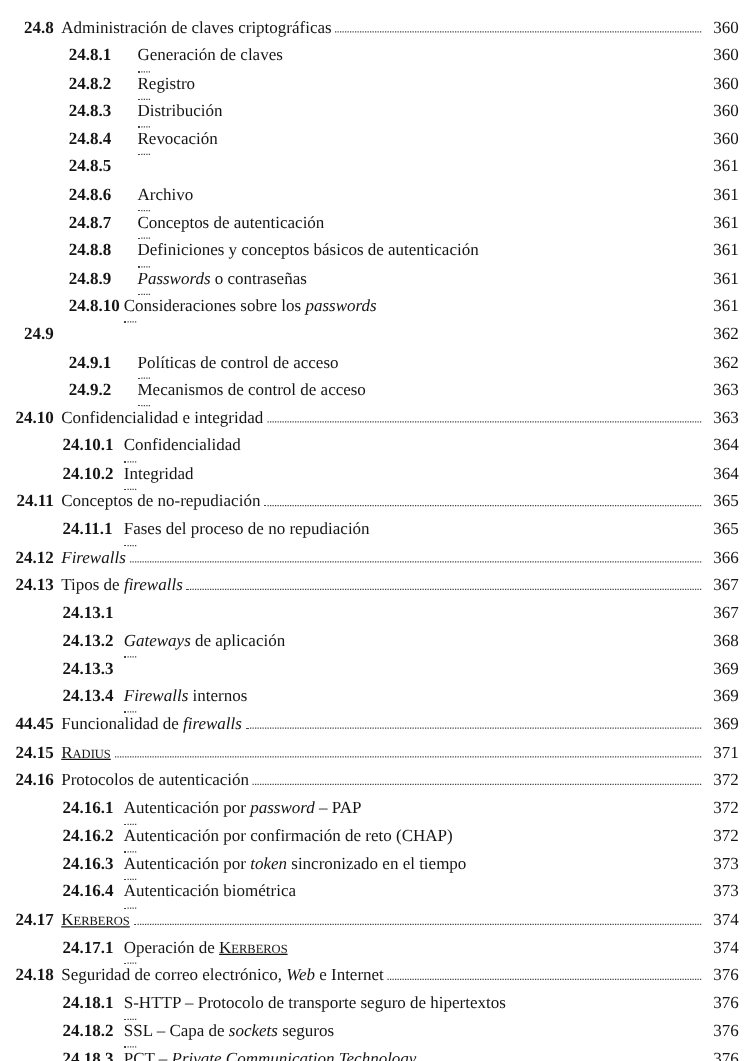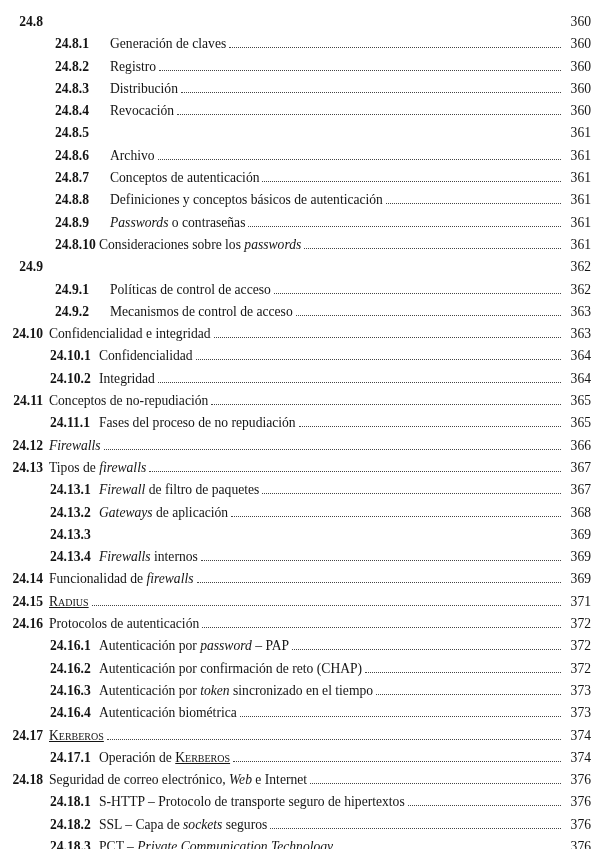--- a/index.html
+++ b/index.html
@@ -44,21 +44,21 @@
       left: 50px;
     }
     .entry {
       position: absolute;
       top: 0;
       right: 39px;
       display: flex;
       align-items: baseline;
     }
     .row.l1 .entry { left: 49px; }
-    .row.l2 .entry { left: 110px; }
+    .row.l2 .entry { left: 110px; flex-direction: column; }
     .row.l2.long .entry { left: 99px; }
     .row.l2.mid .entry { left: 99px; }
     .title {
       flex: 0 0 auto;
       padding-right: 3px;
     }
     .title i { font-style: italic; }
     .title .sc { font-variant: small-caps; text-decoration: underline; }
     .leader {
       flex: 1 1 auto;
@@ -74,20 +74,24 @@
       text-align: right;
       width: 26px;
     }
   </style>
 </head>
 <body>
 
 <div id="toc">
   <div class="row l1">
     <span class="num">24.8</span>
+    <span class="entry">
+      <span class="title"><span>Administración de claves criptográficas</span></span>
+      <span class="leader"></span>
+    </span>
     <span class="page">360</span>
   </div>
 
   <div class="row l2">
     <span class="num">24.8.1</span>
     <span class="entry">
       <span class="title"><span>Generación de claves</span></span>
       <span class="leader"></span>
     </span>
     <span class="page">360</span>
@@ -251,24 +255,20 @@
     <span class="num">24.13</span>
     <span class="entry">
       <span class="title"><span>Tipos de </span><i>firewalls</i></span>
       <span class="leader"></span>
     </span>
     <span class="page">367</span>
   </div>
 
   <div class="row l2 long">
     <span class="num">24.13.1</span>
-    <span class="entry">
-      <span class="title"><i>Firewall</i><span> de filtro de paquetes</span></span>
-      <span class="leader"></span>
-    </span>
     <span class="page">367</span>
   </div>
 
   <div class="row l2 long">
     <span class="num">24.13.2</span>
     <span class="entry">
       <span class="title"><i>Gateways</i><span> de aplicación</span></span>
       <span class="leader"></span>
     </span>
     <span class="page">368</span>
@@ -282,21 +282,21 @@
   <div class="row l2 long">
     <span class="num">24.13.4</span>
     <span class="entry">
       <span class="title"><i>Firewalls</i><span> internos</span></span>
       <span class="leader"></span>
     </span>
     <span class="page">369</span>
   </div>
 
   <div class="row l1">
-    <span class="num">24.14</span>
+    <span class="num">44.45</span>
     <span class="entry">
       <span class="title"><span>Funcionalidad de </span><i>firewalls</i></span>
       <span class="leader"></span>
     </span>
     <span class="page">369</span>
   </div>
 
   <div class="row l1">
     <span class="num">24.15</span>
     <span class="entry">

